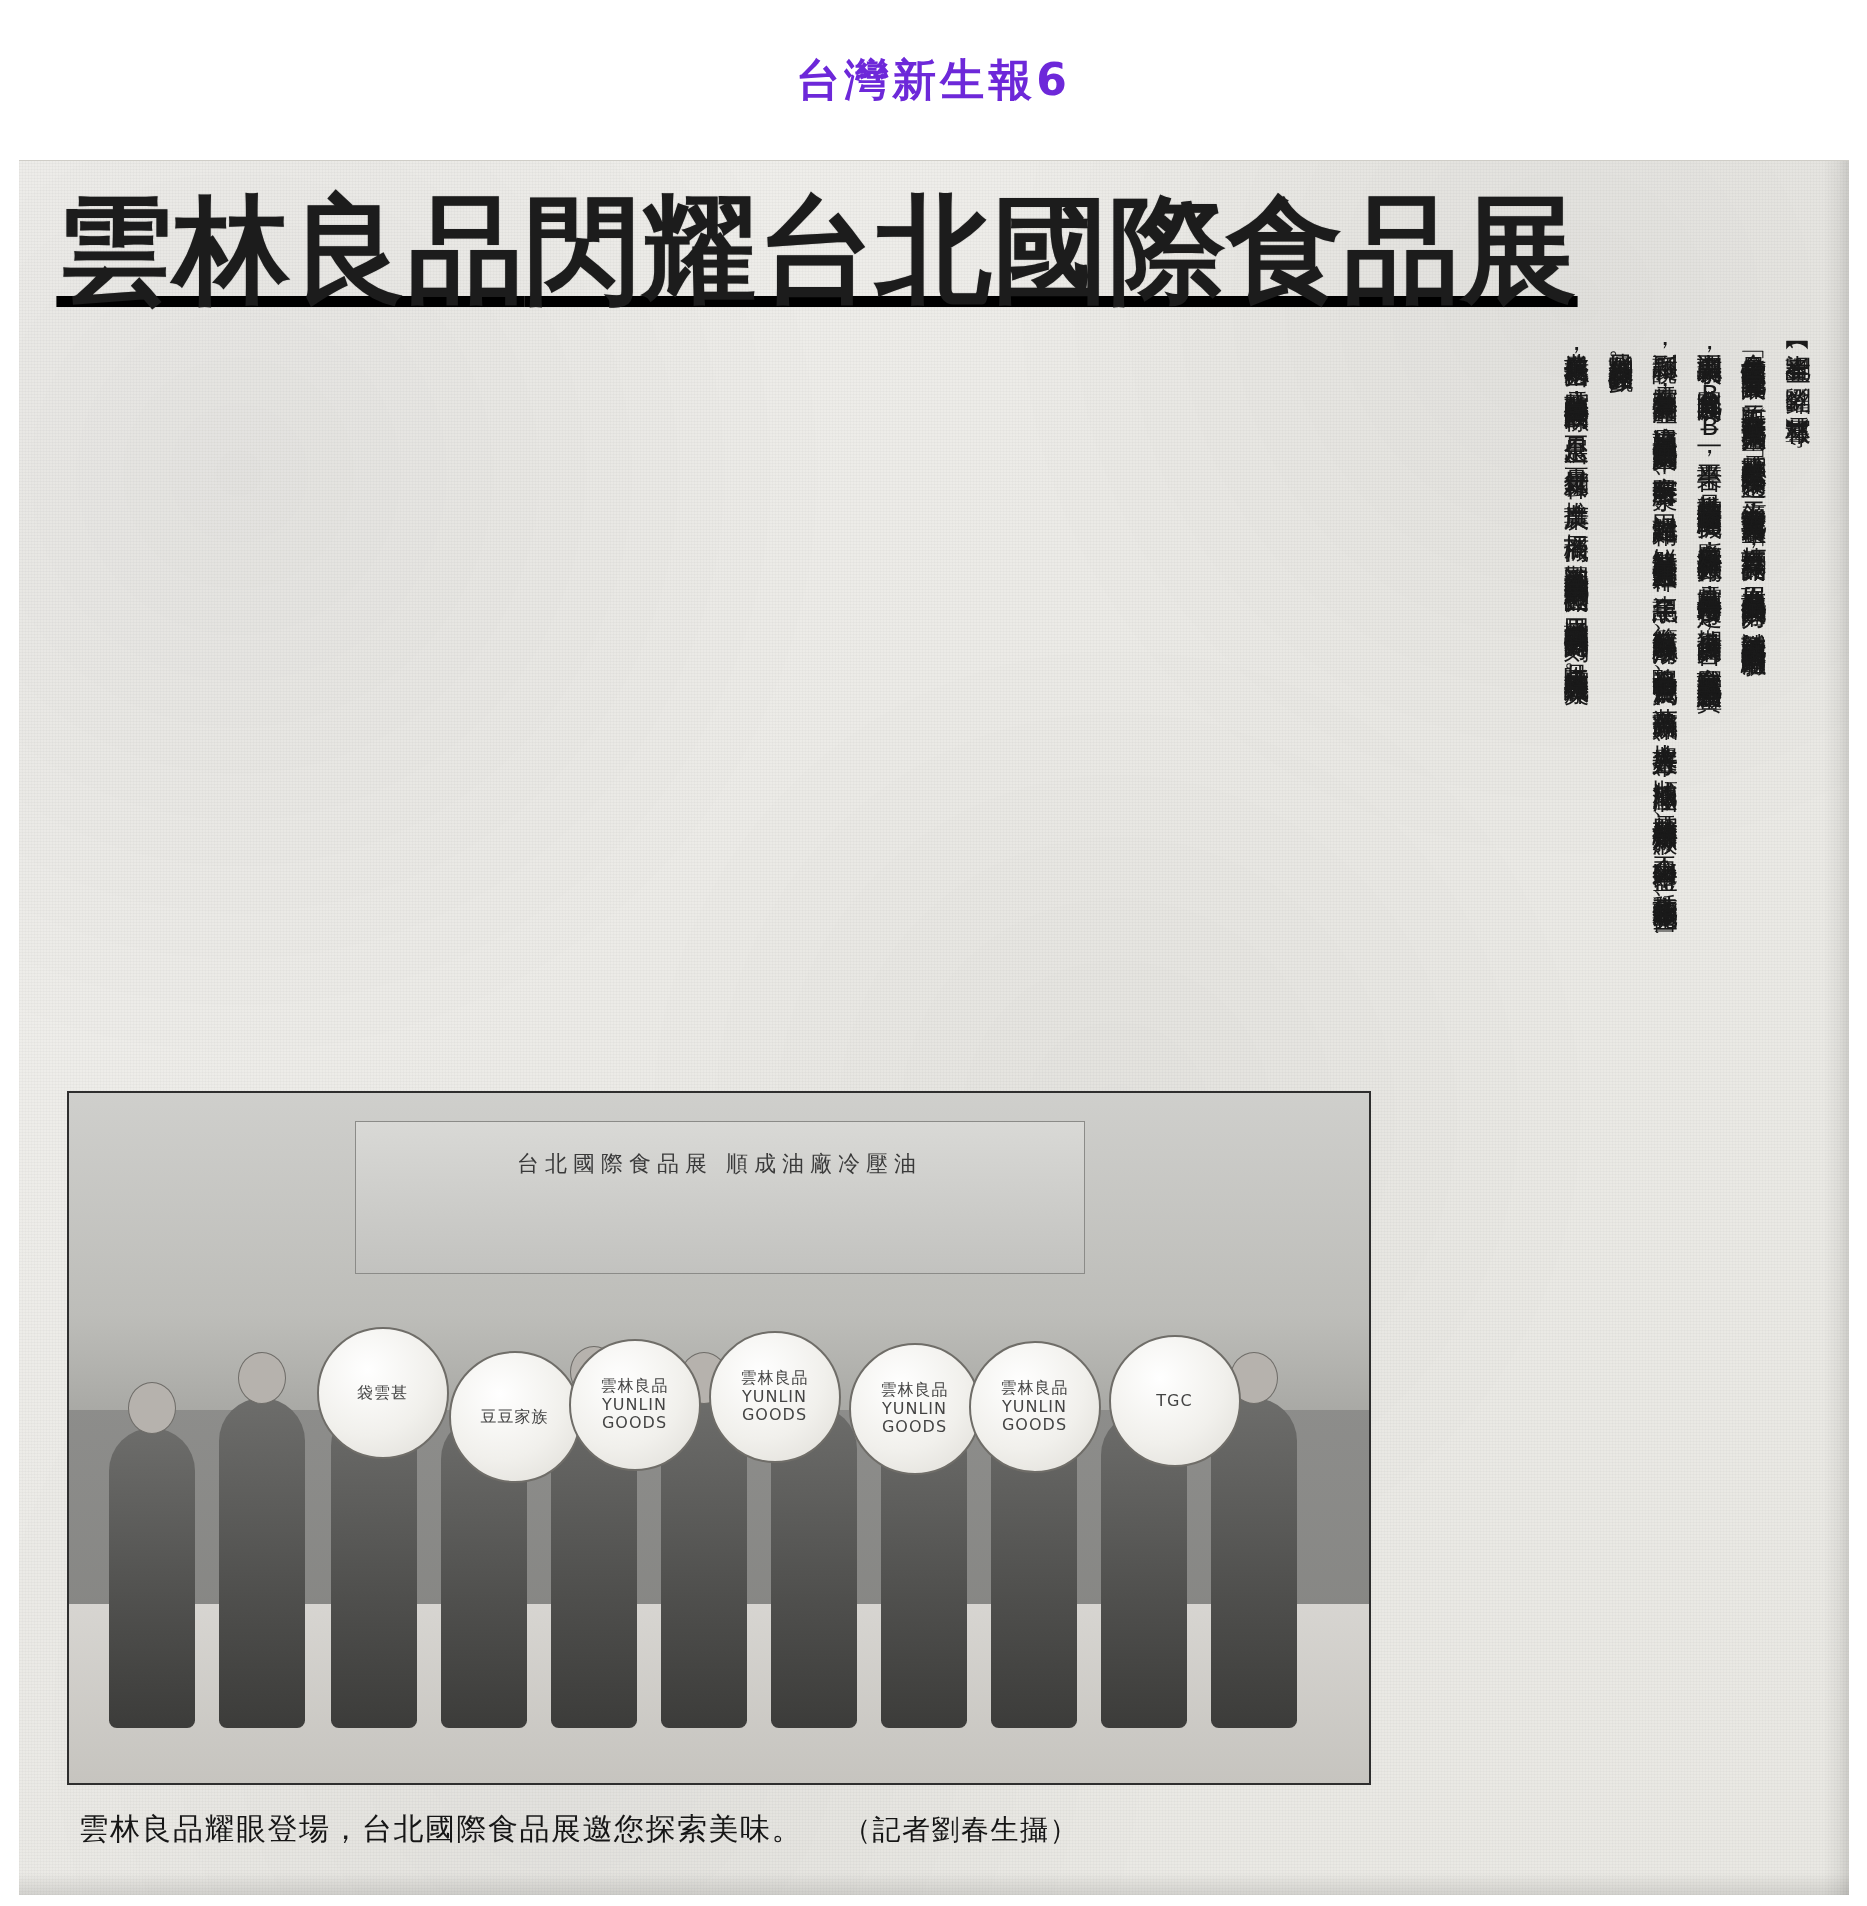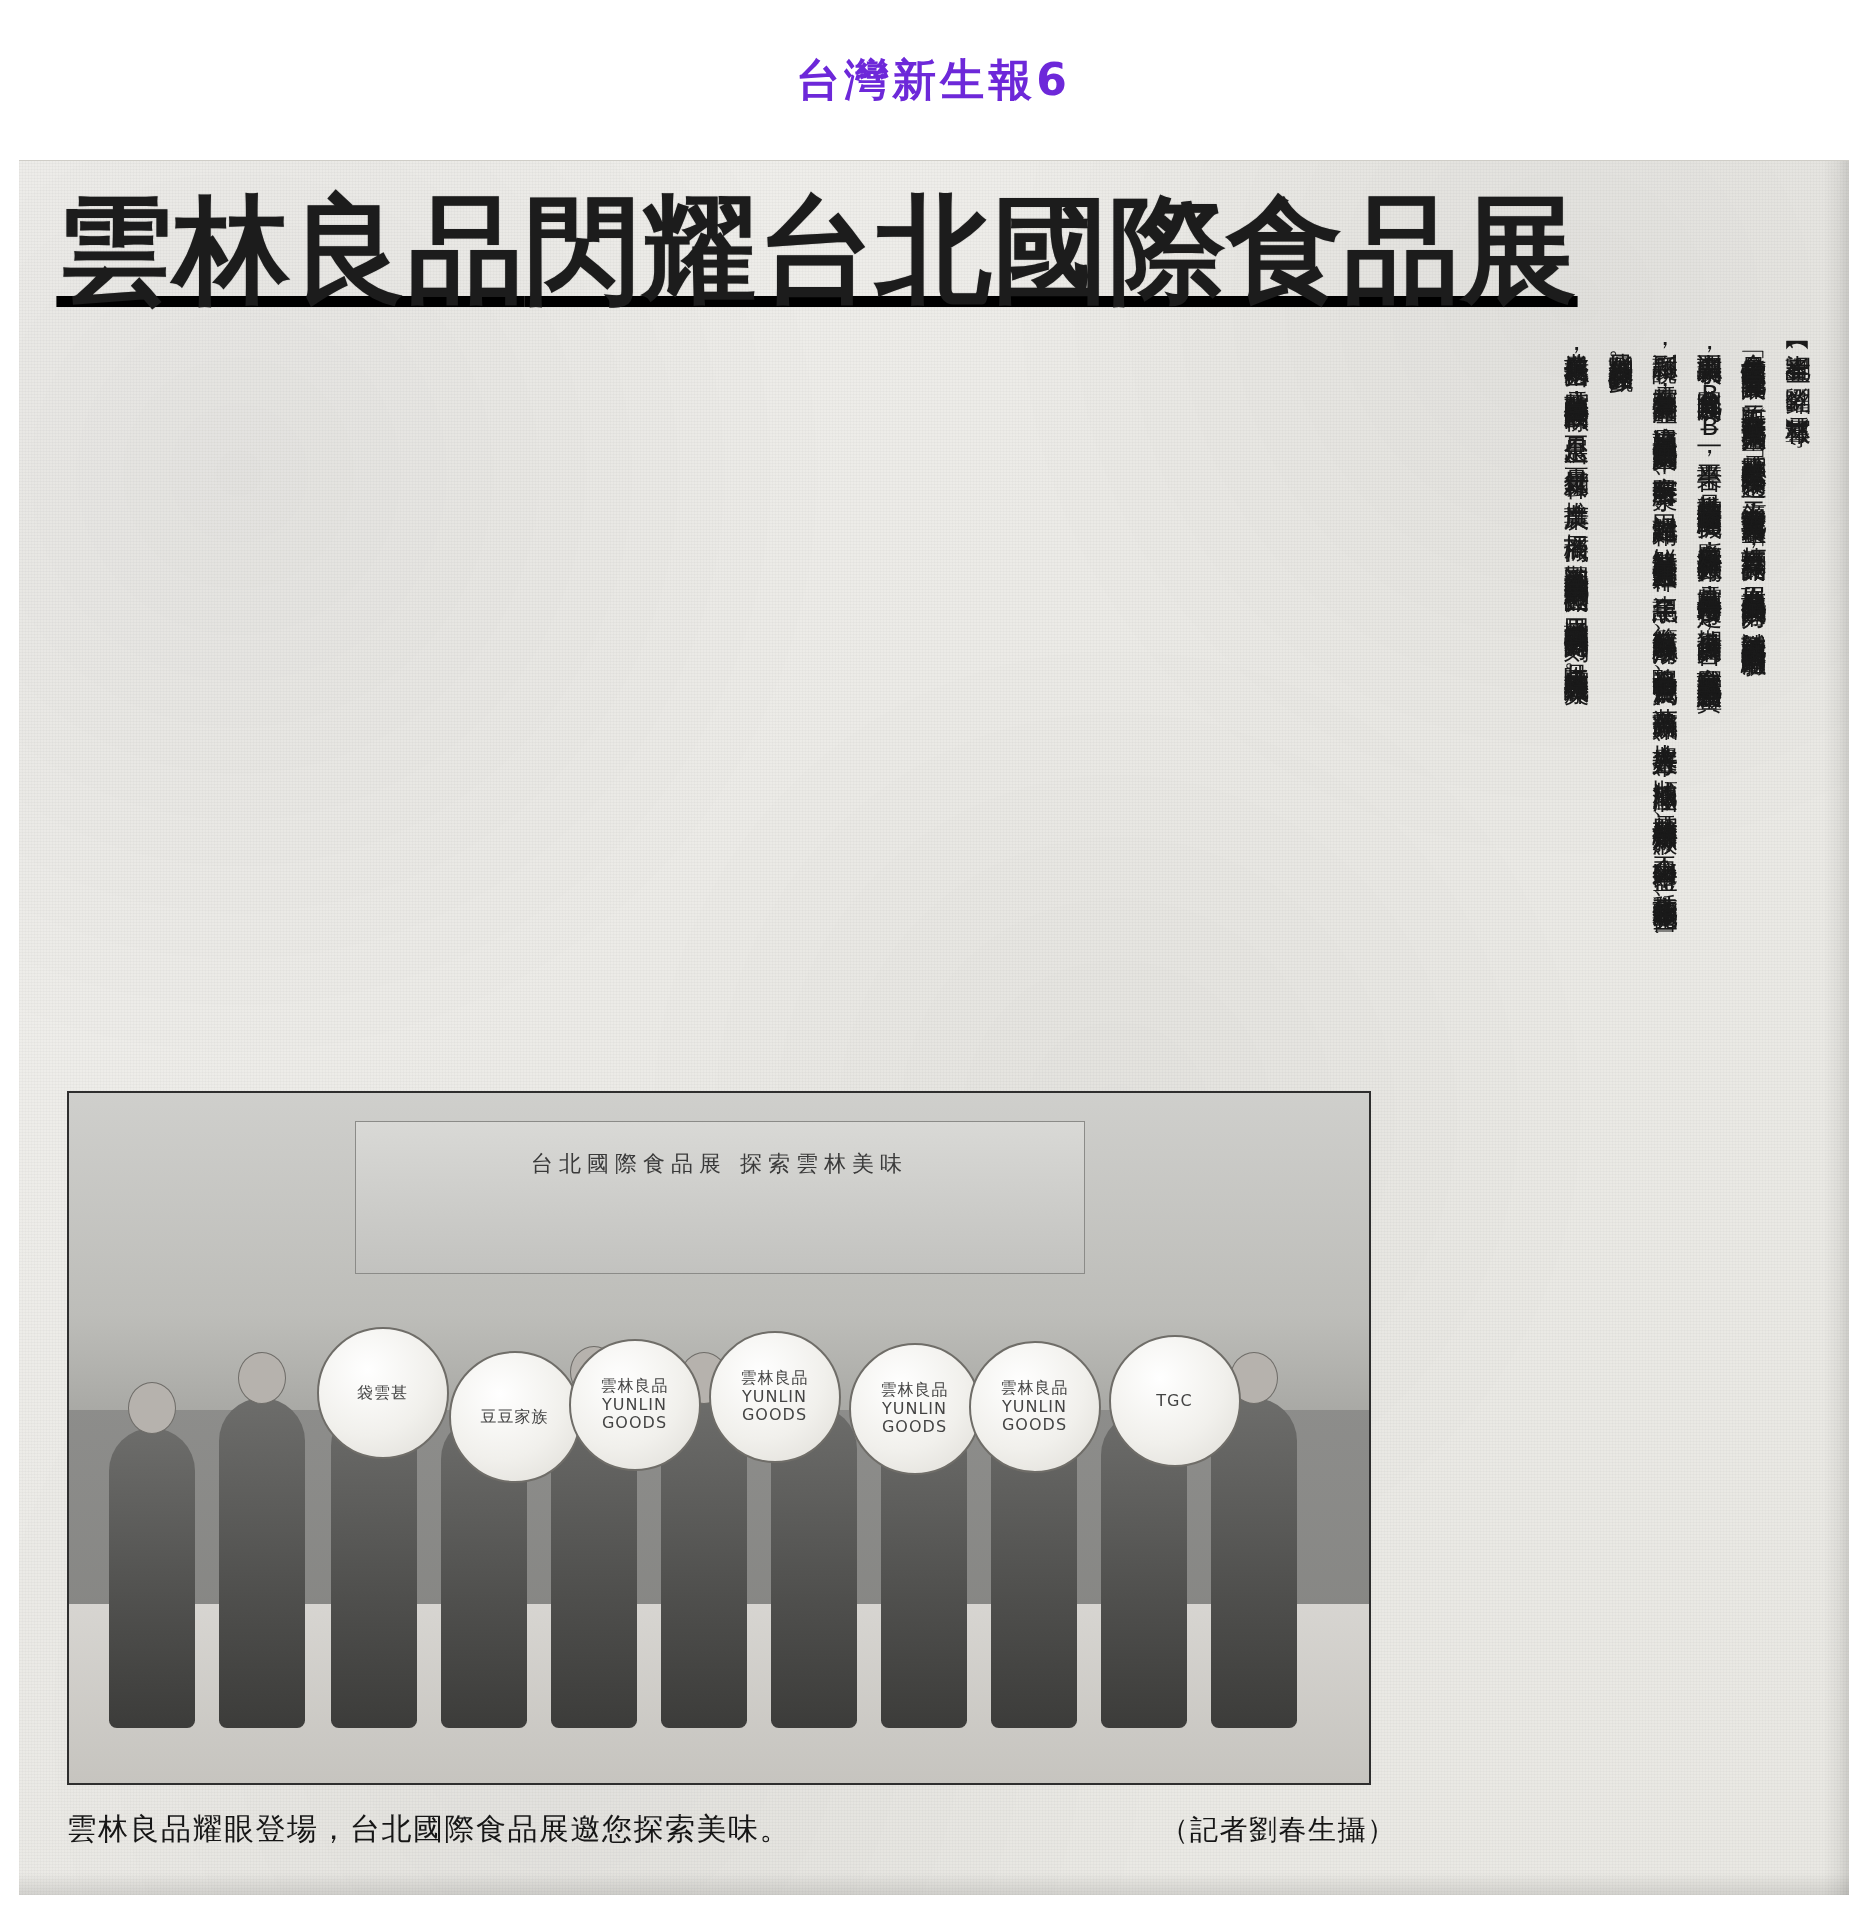--- a/index.html
+++ b/index.html
@@ -162,26 +162,25 @@
     border: 2px solid #6f6d68;
     display: flex; align-items: center; justify-content: center;
     font-size: 16px; color: #444; letter-spacing: 1px;
     text-align: center; line-height: 1.15;
     font-family: "DejaVu Sans", sans-serif;
   }
 
   
   .caption-row {
     position: absolute;
-    left: 48px;
+    left: 60px;
     top: 1648px;
     width: 1330px;
     display: flex;
     align-items: baseline;
-    justify-content: space-between;
     font-size: 30px;
     color: #161616;
     letter-spacing: 1.5px;
     font-family: "DejaVu Sans", sans-serif;
   }
   .caption-credit { font-size: 28px; margin-left: 40px; }
 
   
   .edge-right {
     position: absolute; top: 0; right: 0; width: 26px; height: 100%;
@@ -216,21 +215,21 @@
     <div class="col short">謝淑亞副縣長表示，台北國際食品展為B二B專業平台，是推動雲林農特產品進軍國際的絕佳契機。縣府多年來深耕品牌與數位行銷，雲林良品在國內外市場屢獲肯定，期待透過食品展的舞台，向全球買家展現雲林農業的精緻及堅實。</div>
     <div class="col short">謝副縣長說，雲林有多元豐富的農特產品，這次展出的品項包括永興菓鋪的鳳梨鮮果萃、宏芋有限公司鮮芋漿、田記溫體鮮雞精、鮮綠農業科技公司的真空水果玉米棒、李記烏魚子、筍友部落鮮脆筍絲酸辣湯、鴨迷食品公司香煎芋泥貢鴨、萬源商號蔬果麵、大埤農會寺上好米、順成油廠冷壓油、雲林縣農會精打細蒜黑蒜液、玉山鑫公司米餅禮盒、秝豪花生商行黑金剛花生醬、翔食農科產銷履歷馬鈴薯、豆豆家族鮮豆包、西螺鎮農會獻納香米、台灣咖啡莊園古坑AA特級咖啡豆、凱馨實業公司台灣土雞王、臺旺食品翠玉絲瓜粥、晉田實業丸美丸家貢丸，展覽現場還有更多各式商品，歡迎大家六月二十五日至二十</div>
     <div class="col tall">八日踴躍來到雲林良品館參觀。</div>
     <div class="col tall">農業處長魏勝德指出，雲林縣政府參與國際食品展的目標，不只是展出，更是行銷雲林、推廣農業、拓展商機，歡迎國內外的廠商及鄉親們來到「雲林良品館」，一同見證雲林農業邁向國際的關鍵時刻，品味來自雲林的真誠與健康美味。</div>
   </div>
 
   <div class="photo">
     <div class="photo-inner">
       <div class="ph-wall"></div>
       <div class="ph-banner">
-        <div class="ph-banner-text">台北國際食品展 探索雲林美味</div>
+        <div class="ph-banner-text">台北國際食品展 順成油廠冷壓油</div>
       </div>
       <div class="ph-floor"></div>
 
       <div class="ph-people">
         <div class="person" style="left:40px;  height:300px;">
             <span class="head"></span>
           </div>
         <div class="person" style="left:150px; height:330px;">
             <span class="head"></span>
           </div>

